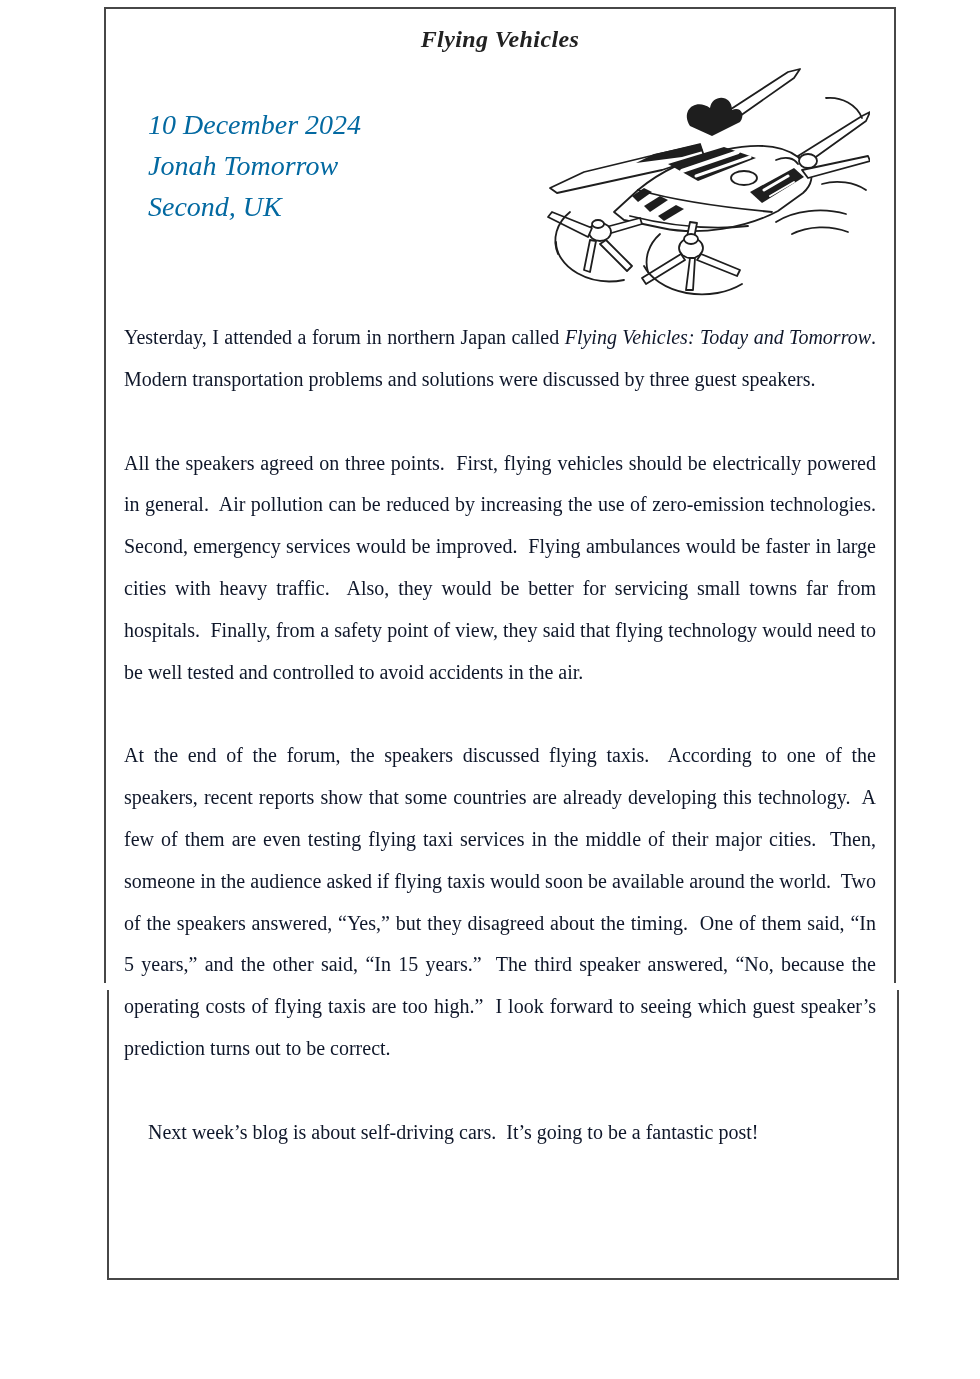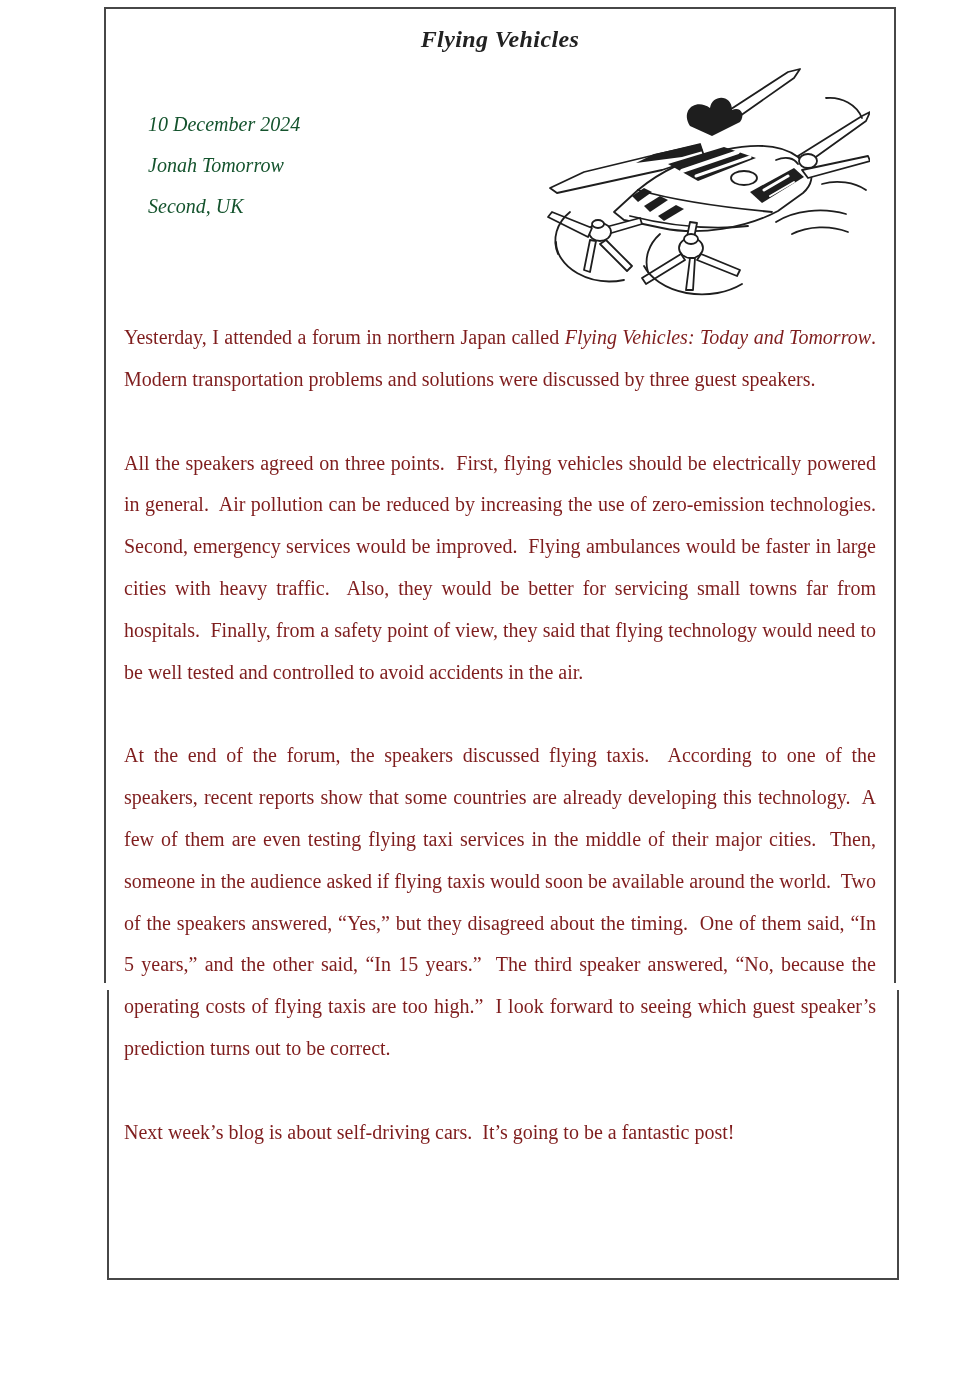--- a/index.html
+++ b/index.html
@@ -49,48 +49,48 @@
     font-size: 24px;
     font-weight: bold;
     font-style: italic;
     letter-spacing: 0.4px;
     color: #222222;
   }
   .meta {
     position: absolute;
     left: 148px;
     top: 104px;
-    font-size: 20px;
+    font-size: 28px;
     font-style: italic;
     line-height: 41px;
-    color: #14532d;
+    color: #0369a1;
   }
   .meta div { white-space: nowrap; }
   .illustration {
     position: absolute;
     left: 540px;
     top: 64px;
     width: 330px;
     height: 232px;
   }
   .content {
     position: absolute;
     left: 124px;
     top: 317px;
     width: 752px;
     font-size: 20px;
     line-height: 41.8px;
     text-align: justify;
-    color: #7f1d1d;
+    color: #0f172a;
   }
   .content p {
     margin: 0 0 42px 0;
     white-space: pre-wrap;
   }
-  .content p:last-child { margin-bottom: 0; }
+  .content p:last-child { margin-bottom: 0; margin-left: 24px; }
   .it { font-style: italic; }
 </style>
 </head>
 <body>
 
 <div class="page">
 
   <div class="frame-top"></div>
   <div class="frame-bottom"></div>
 

